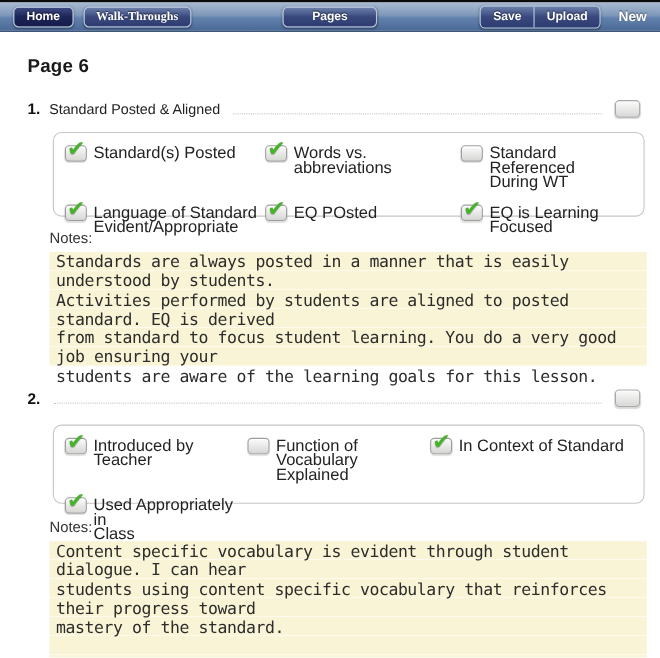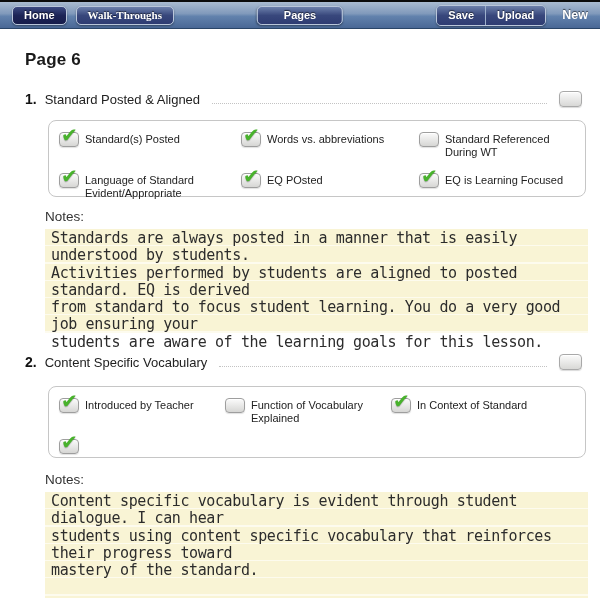--- a/index.html
+++ b/index.html
@@ -77,21 +77,21 @@
     border-radius:4px; border:1px solid #9e9e9e;
     background:linear-gradient(to bottom,#fbfbfb,#d6d6d4);
     box-shadow:inset 0 1px 0 #fff, 0 1px 1px rgba(0,0,0,.12);
   }
   .check {
     position:absolute; top:-8px; left:1px; font-size:20px; line-height:20px;
     font-family:"DejaVu Sans", sans-serif; font-weight:bold; color:#48b22c;
     text-shadow:0 1px 1px rgba(0,0,0,.25); pointer-events:none;
   }
   .lbl {
-    margin-left:6px; font-size:11px; line-height:13px; color:#222;
+    margin-left:6px; font-size:15px; line-height:13px; color:#222;
     white-space:pre-line; padding-top:2px;
   }
 
   .notes-label { position:absolute; left:45px; font-size:13.5px; color:#333; }
   .notes-area {
     position:absolute; left:45px; width:543px;
     background:repeating-linear-gradient(to bottom,#f9f4d5 0px,#f9f4d5 16px,#fdfbee 16px,#fdfbee 17.3px);
     font-family:"DejaVu Sans Mono", monospace;
     font-size:15px; line-height:17.3px; color:#2c2c2c;
     padding:1px 6px 0 6px; white-space:pre-wrap; letter-spacing:-0.4px;
@@ -173,21 +173,20 @@
   </div>
 
   <div class="notes-label nl-1">Notes:</div>
   <div class="notes-area notes-1">Standards are always posted in a manner that is easily understood by students.
 Activities performed by students are aligned to posted standard. EQ is derived
 from standard to focus student learning. You do a very good job ensuring your
 students are aware of the learning goals for this lesson.</div>
 
   <div class="section-header sh-2">
     <span class="sec-num">2.</span>
-    <span class="sec-title">Content Specific Vocabulary</span>
     <span class="leader"></span>
     <span class="hdr-cb"></span>
   </div>
 
   <div class="check-box-panel panel-2">
     <div class="item">
       <span class="cb">
           <span class="check">✔</span>
         </span>
       <span class="lbl">Introduced by Teacher</span>
@@ -202,20 +201,22 @@
     <div class="item">
       <span class="cb">
           <span class="check">✔</span>
         </span>
       <span class="lbl">In Context of Standard</span>
     </div>
     <div class="item">
       <span class="cb">
           <span class="check">✔</span>
         </span>
+      <span class="lbl">Used Appropriately in
+Class</span>
     </div>
   </div>
 
   <div class="notes-label nl-2">Notes:</div>
   <div class="notes-area notes-2">Content specific vocabulary is evident through student dialogue. I can hear
 students using content specific vocabulary that reinforces their progress toward
 mastery of the standard.</div>
 
 </div>
 

